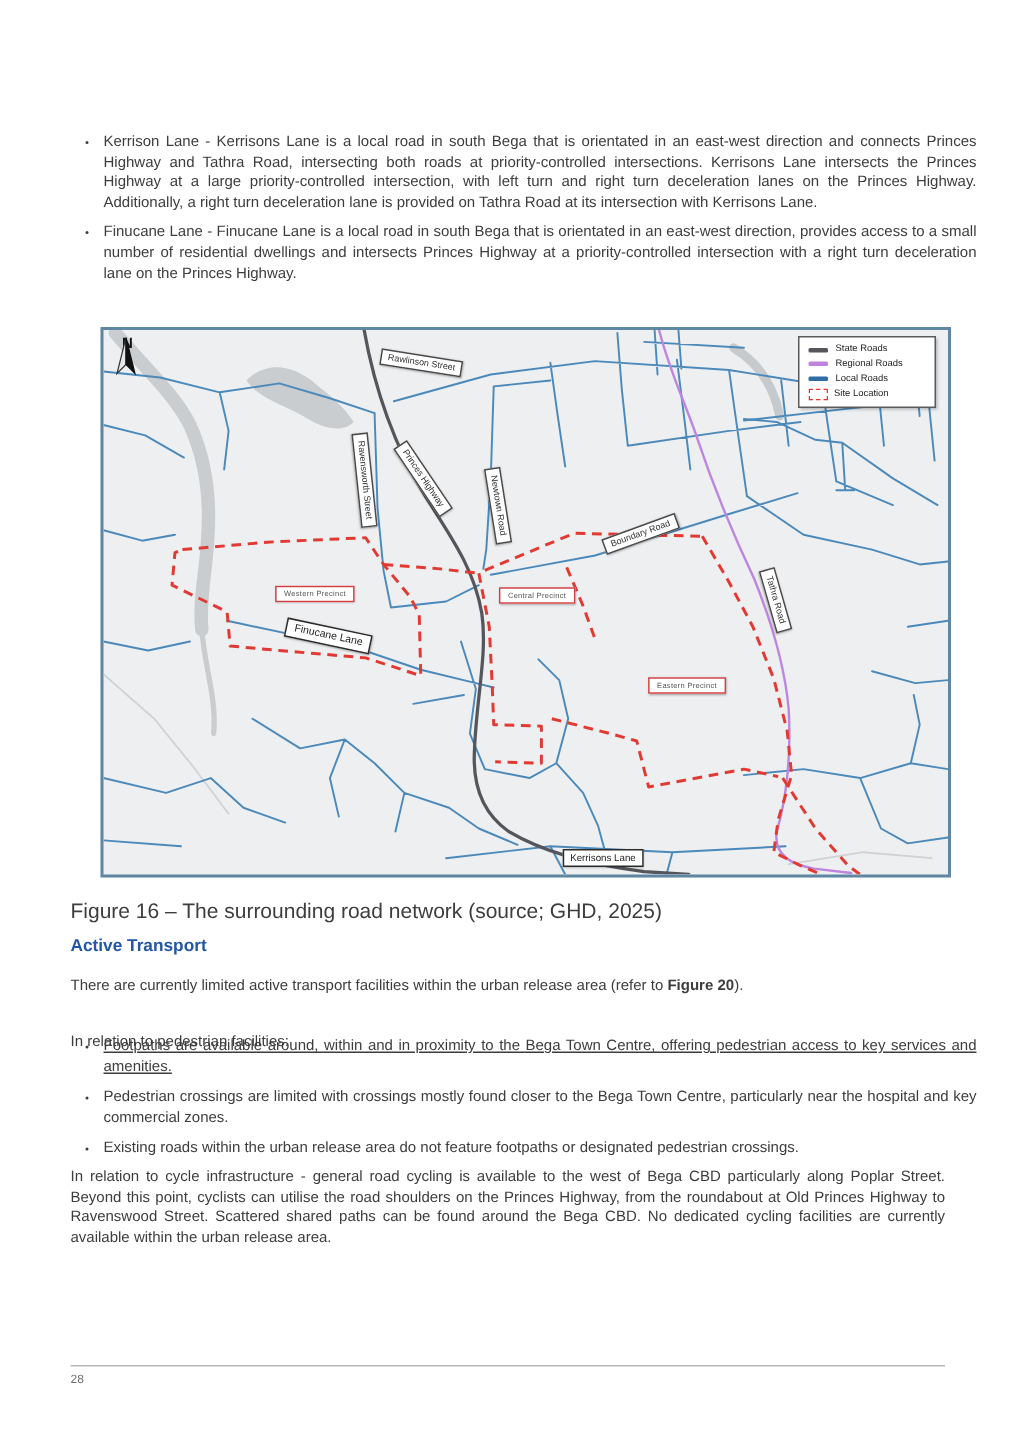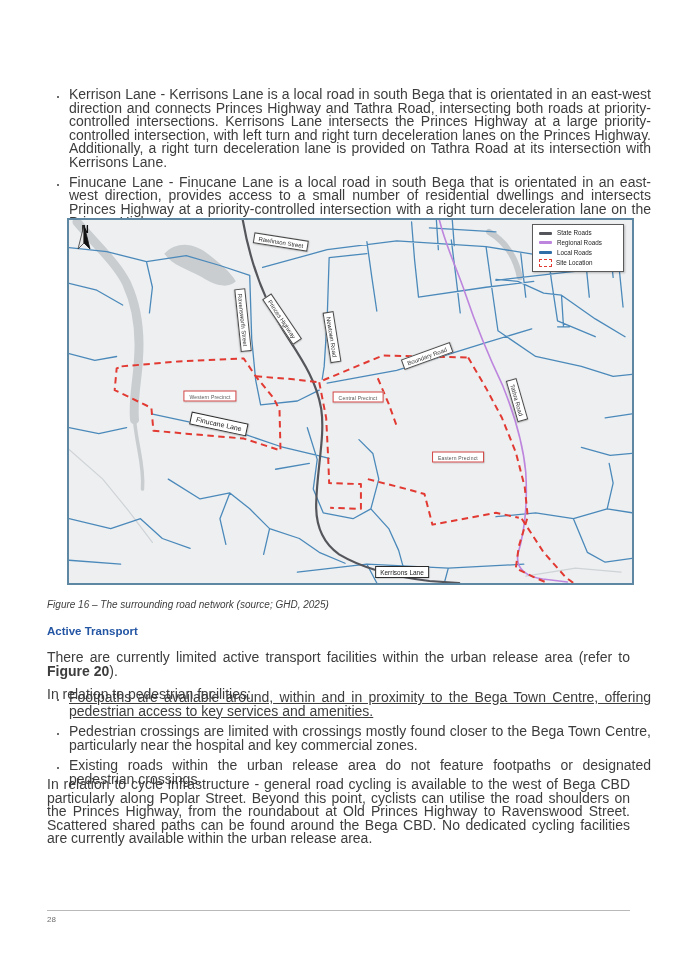--- a/index.html
+++ b/index.html
@@ -4,27 +4,27 @@
 <style>
   html,body { margin:0; padding:0; }
   body {
     width:675px; height:954px; position:relative; background:#ffffff;
     font-family:"Liberation Sans", sans-serif; color:#3d3d3d; overflow:hidden;
   }
   .abs { position:absolute; }
   .content-w { left:47px; width:583px; }
 
   
-  .bodytext { font-size:14px; line-height:13.6px; text-align:justify; }
+  .bodytext { font-size:10px; line-height:13.6px; text-align:justify; }
   ul.doc-list { margin:0; padding-left:21px; }
   ul.doc-list li { margin:0 0 6px 0; padding-left:1px; }
   ul.doc-list li::marker { font-size:8px; }
 
   
-  .caption { font-size:10px; font-style:italic; color:#3d3d3d; }
+  .caption { font-size:14px; color:#3d3d3d; }
 
   
   .h2 { font-size:11.5px; font-weight:bold; color:#2456a4; }
 
   
   .footer-line { border-top:1px solid #b9b9b9; height:0; }
   .page-num { font-size:8px; color:#6e6e6e; }
 
   
   .map {

